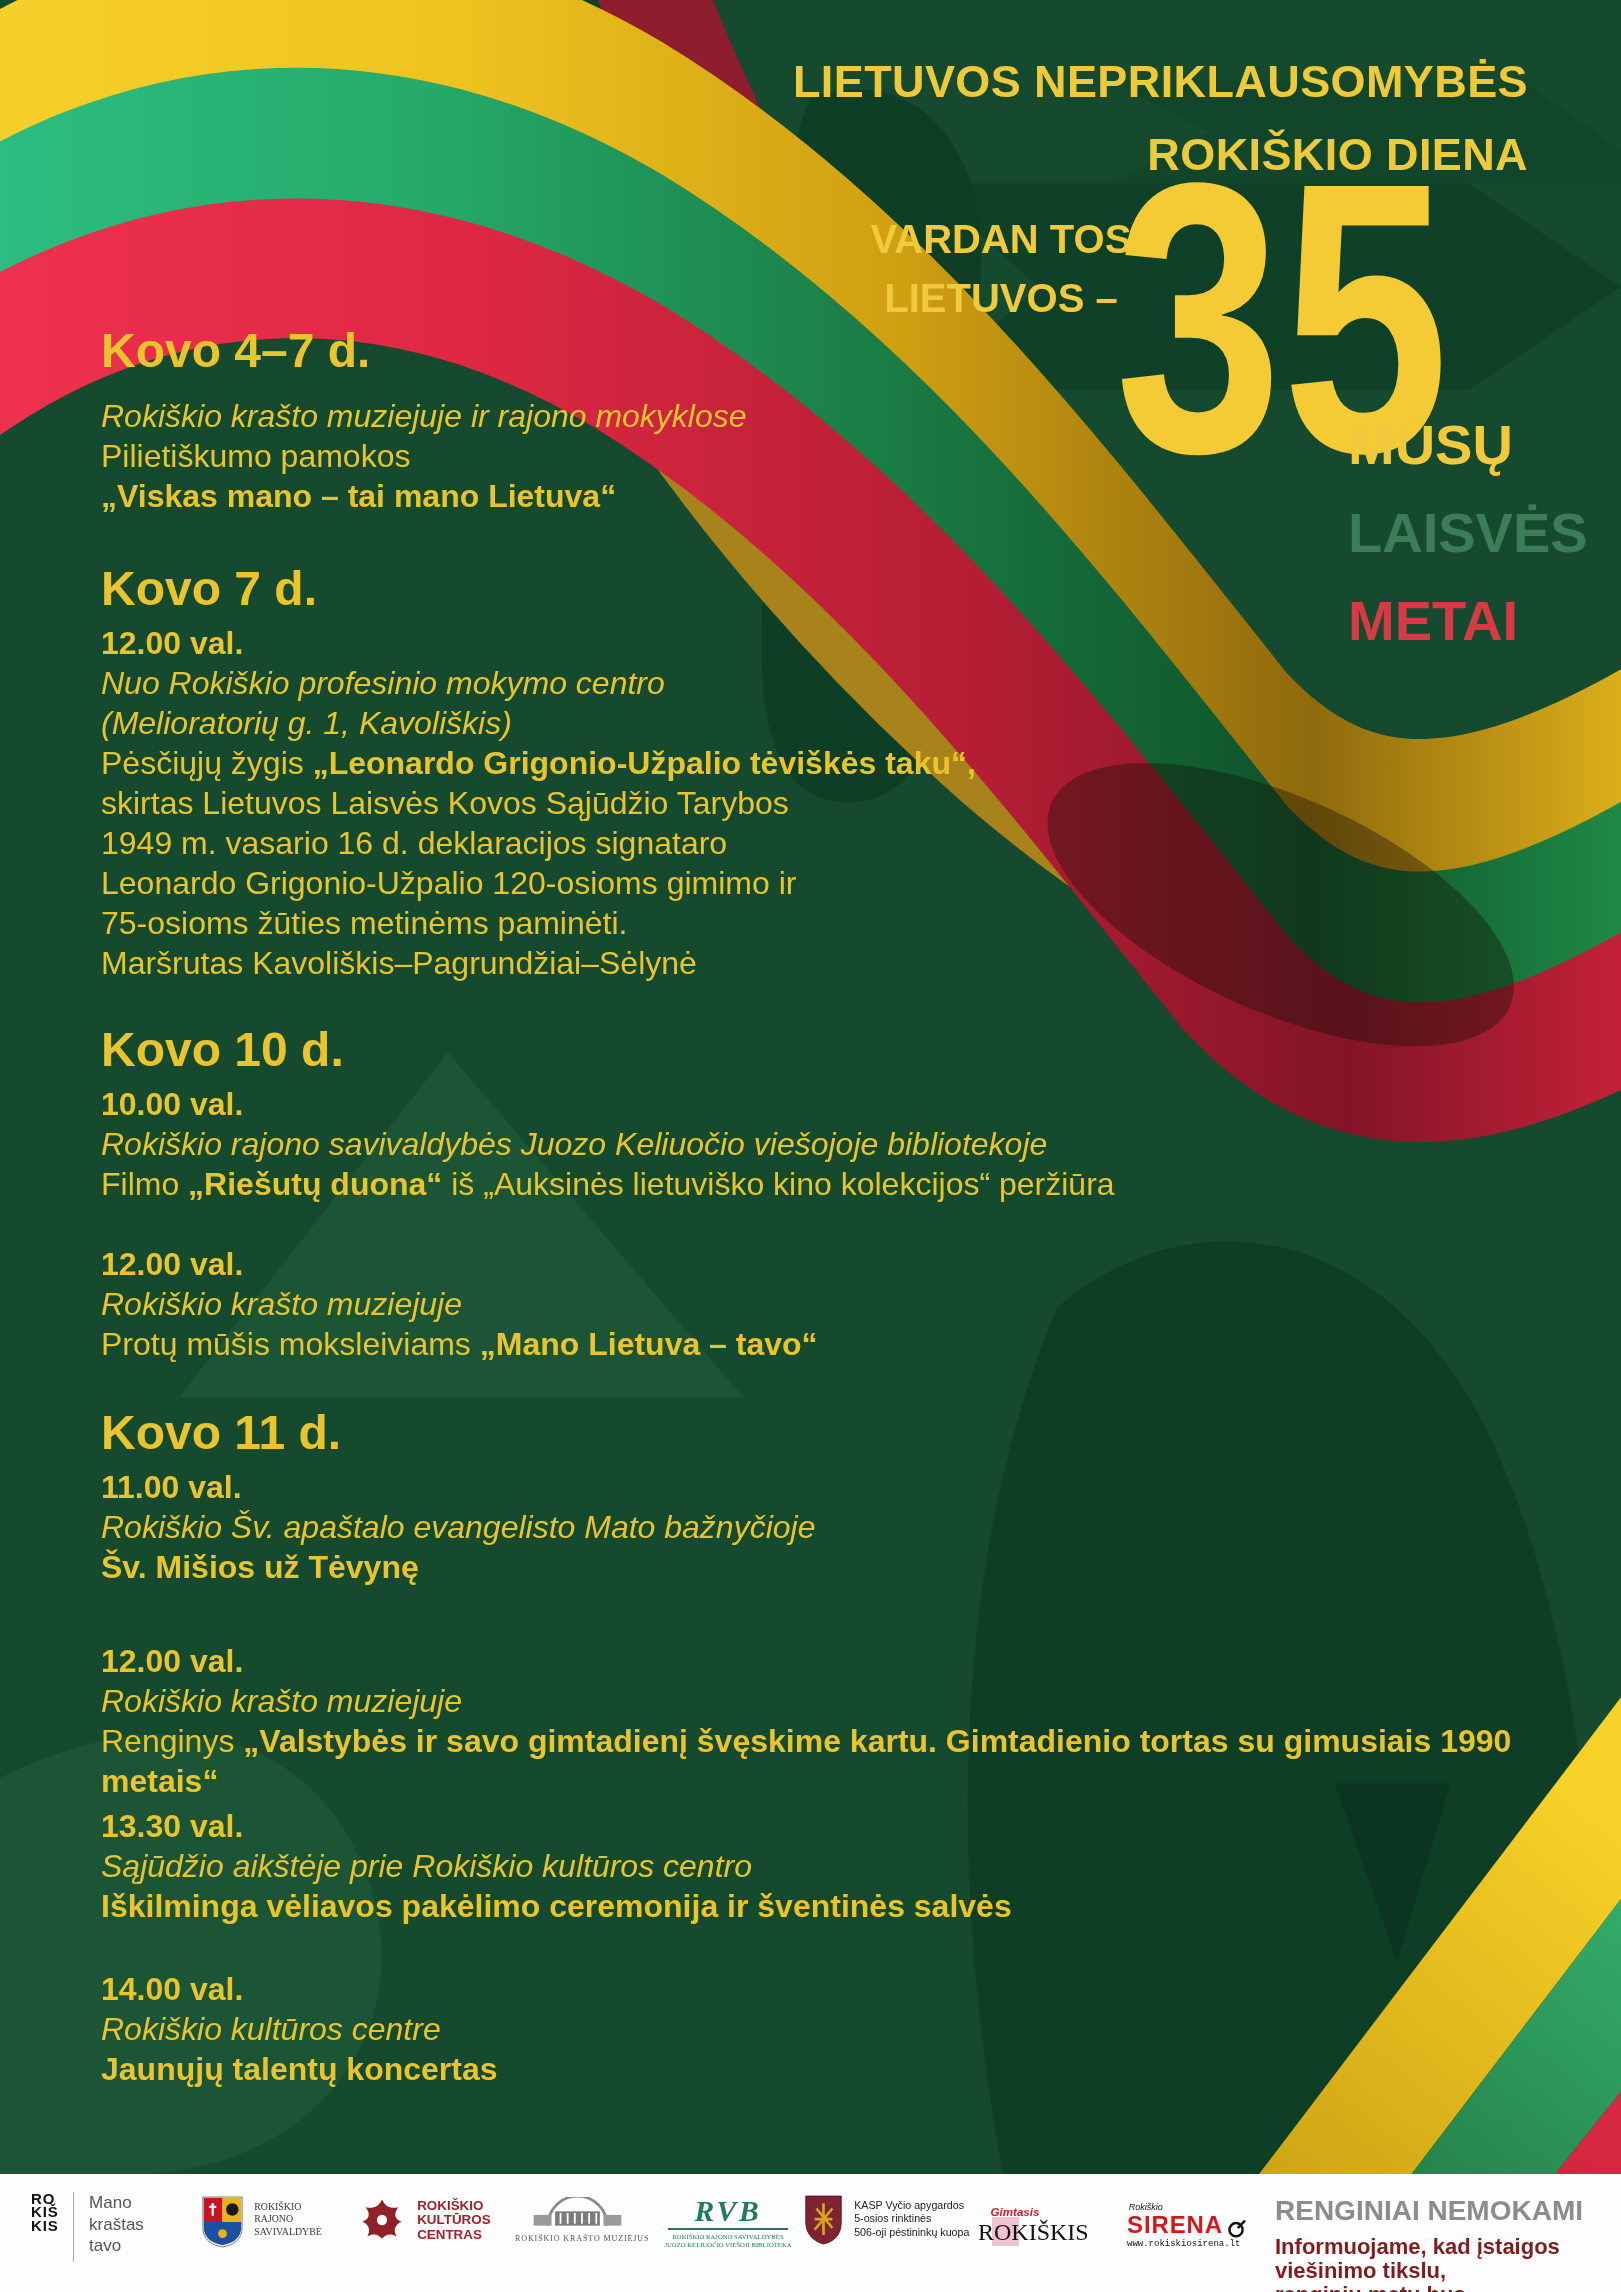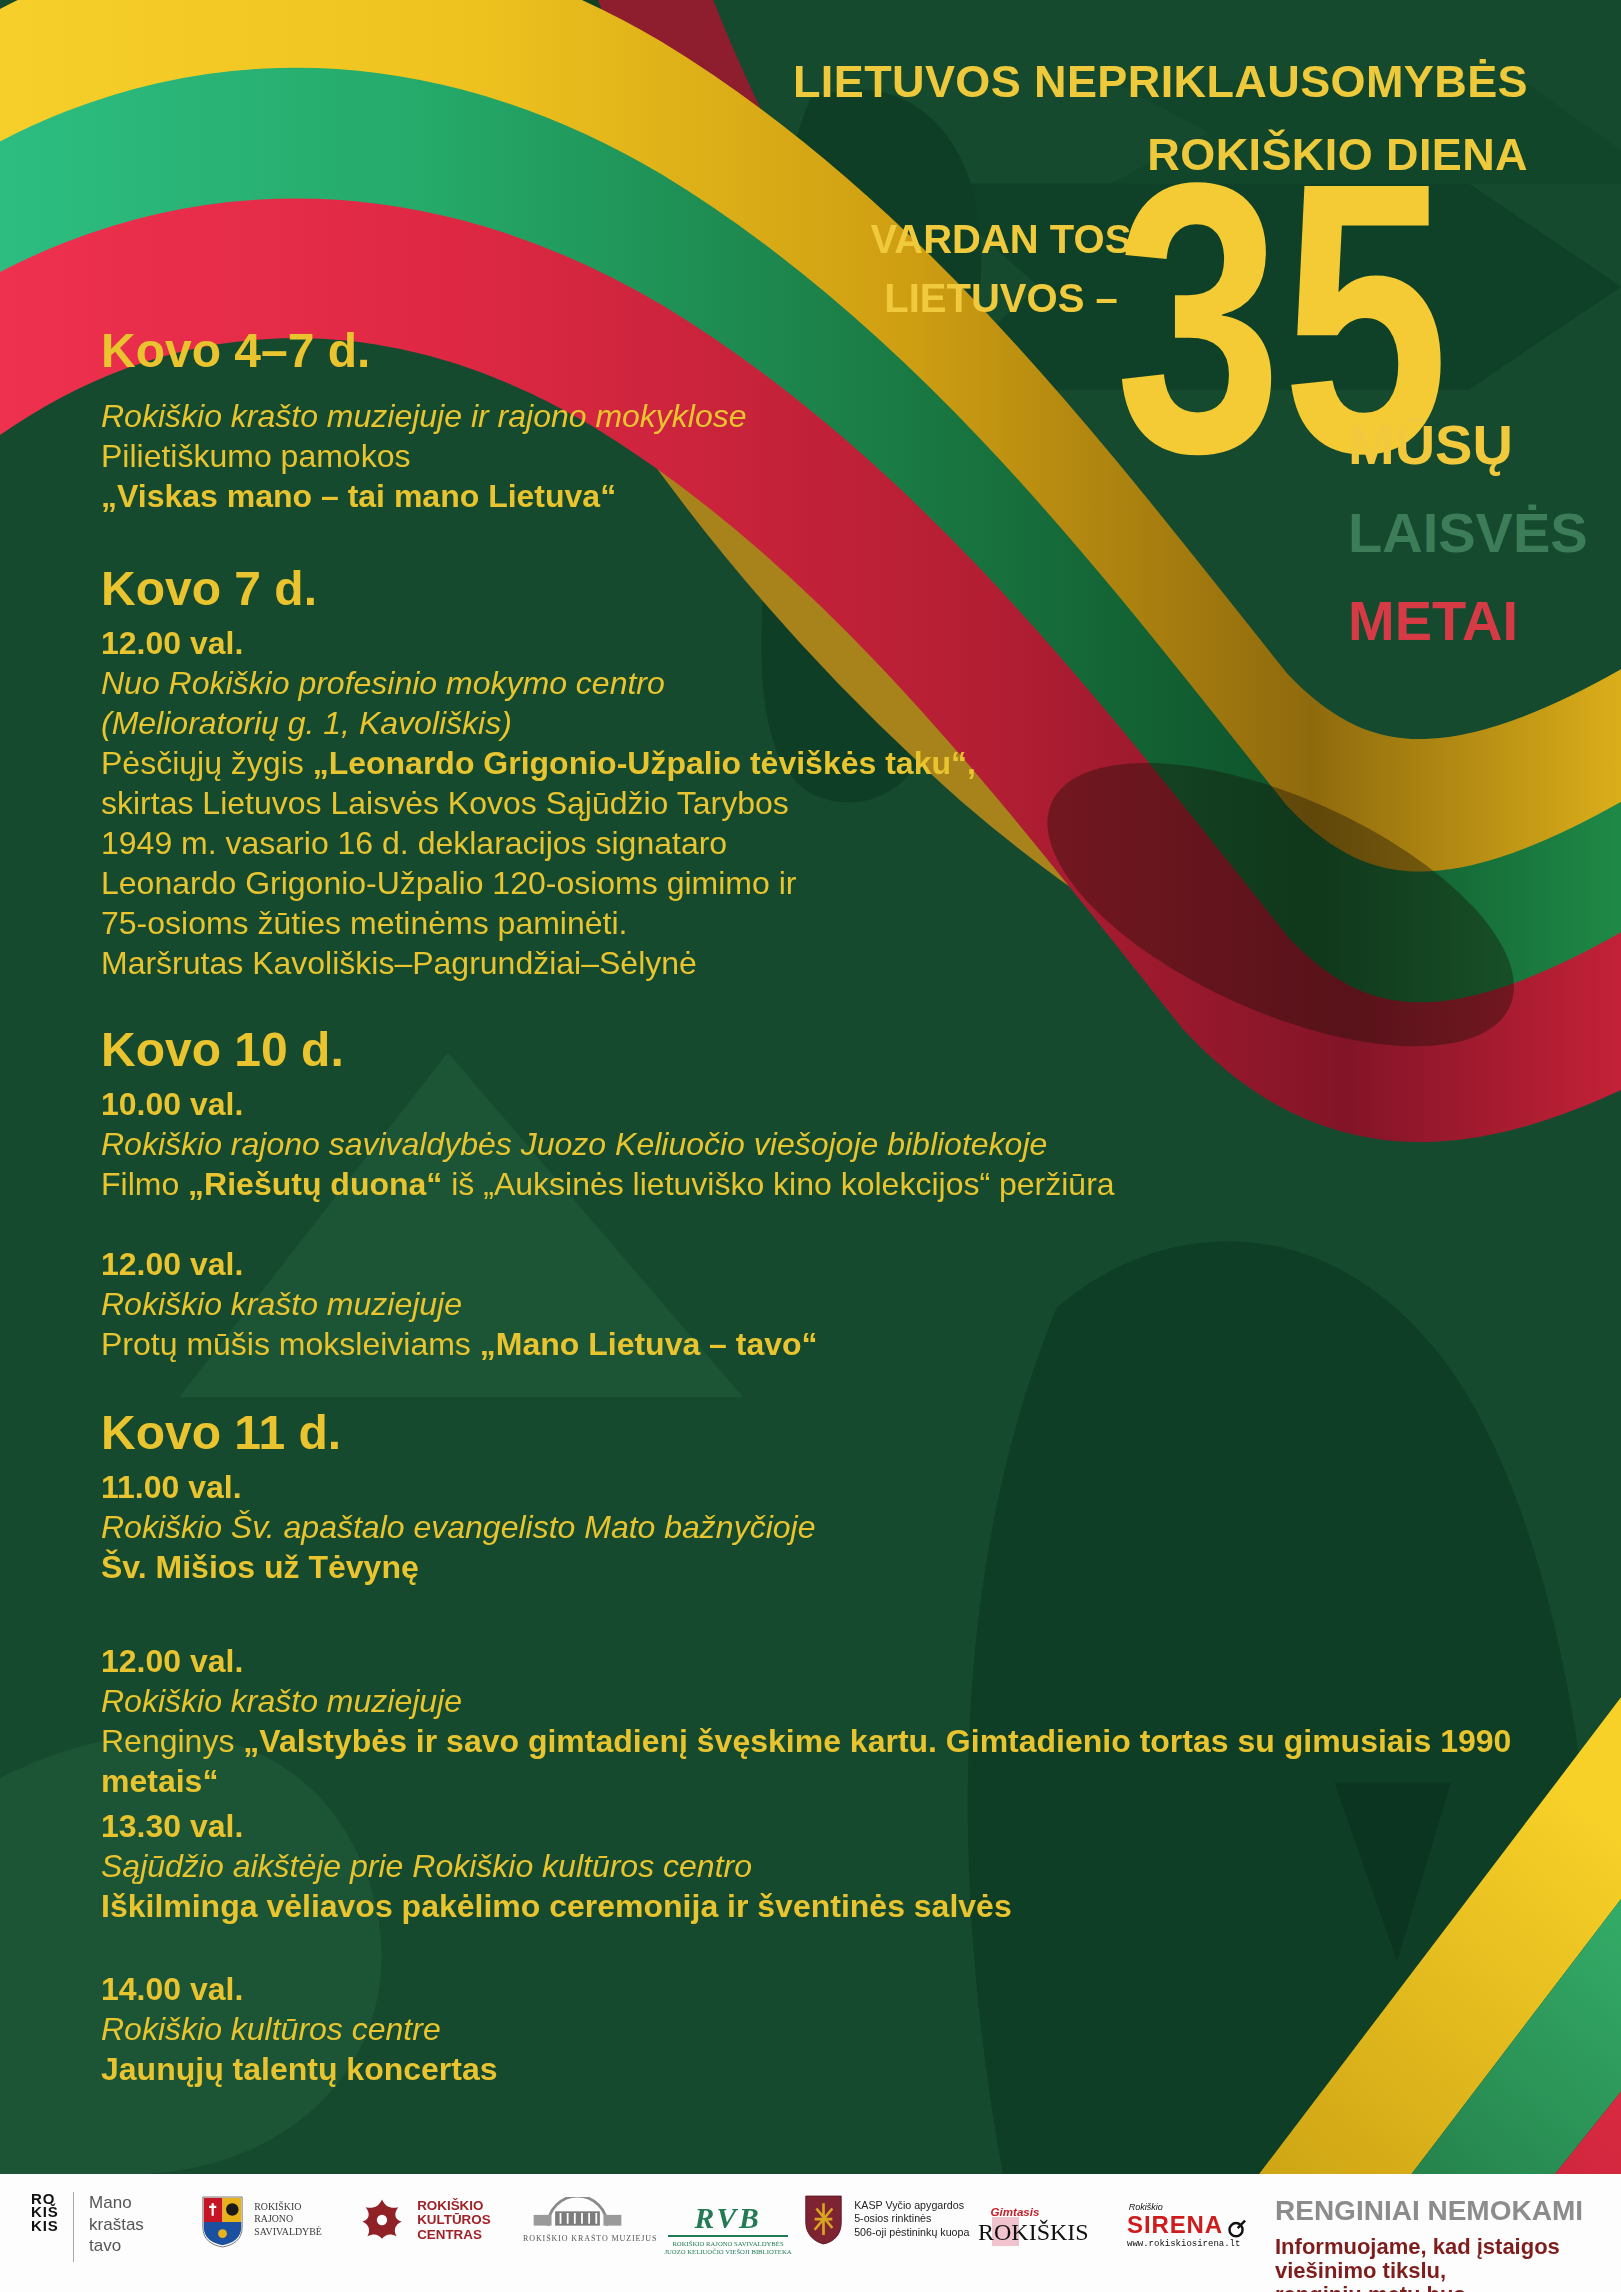--- a/index.html
+++ b/index.html
@@ -36,21 +36,21 @@
             letter-spacing:0.9px;color:#111;vertical-align:top;}
   .rk-div{display:inline-block;width:0;height:70px;border-left:1.8px solid #aaa;
           margin:0 10.7px;vertical-align:top;}
   .rk-tag{display:inline-block;font-size:17px;line-height:21.5px;color:#555;vertical-align:top;}
   .crest-txt{display:inline-block;font-family:"Liberation Serif","DejaVu Serif",serif;
              font-size:9.9px;line-height:12.5px;color:#3a3a3a;vertical-align:top;margin-left:7.2px;padding-top:5.4px;}
   .kc-txt{display:inline-block;font-size:13.4px;line-height:14.3px;font-weight:bold;
           color:#9e2227;vertical-align:top;margin-left:7.2px;padding-top:3.6px;}
   .muz{width:125px;text-align:center;}
   .muz-lbl{font-family:"Liberation Serif","DejaVu Serif",serif;font-size:8px;
-           letter-spacing:0.9px;color:#555;white-space:nowrap;margin-left:8px;}
+           letter-spacing:0.9px;color:#555;white-space:nowrap;}
   .rvb{width:134px;text-align:center;color:#237a55;}
   .rvb-logo{font-family:"Liberation Serif","DejaVu Serif",serif;font-style:italic;
             font-weight:bold;font-size:29.6px;line-height:30px;letter-spacing:2.7px;}
   .rvb-rule{height:1.8px;background:#237a55;margin:1.8px 7.2px 3.6px 7.2px;}
   .rvb-ln{font-family:"Liberation Serif","DejaVu Serif",serif;font-size:6.7px;line-height:8px;white-space:nowrap;}
   .kasp-txt{display:inline-block;font-size:10.7px;line-height:13.4px;color:#222;
             vertical-align:top;margin-left:7.2px;padding-top:5.4px;}
   .gim{position:relative;width:125px;height:39px;}
   .gim-pink{position:absolute;left:14.3px;top:5.4px;width:27px;height:29px;background:#f0c3cf;}
   .gim-name{position:absolute;left:0;top:7.2px;font-family:"Liberation Serif","DejaVu Serif",serif;
@@ -271,21 +271,21 @@
       <svg width="99" height="34" viewBox="0 0 110 38">
         <path d="M22 32 A 33 33 0 0 1 88 32" fill="none" stroke="#8a8a8a" stroke-width="3"></path>
         <rect x="6" y="20" width="20" height="12" fill="#9a9a9a"></rect>
         <rect x="84" y="20" width="20" height="12" fill="#9a9a9a"></rect>
         <rect x="30" y="16" width="50" height="16" fill="#7c7c7c"></rect>
         <path d="M36 18 v12 M44 18 v12 M52 18 v12 M60 18 v12 M68 18 v12 M76 18 v12" stroke="#fff" stroke-width="2"></path>
       </svg>
       <div class="muz-lbl">ROKIŠKIO KRAŠTO MUZIEJUS</div>
     </div>
 
-    <div class="fitem rvb" style="left:661px;top:29px">
+    <div class="fitem rvb" style="left:661px;top:22px">
       <div class="rvb-logo">RVB</div>
       <div class="rvb-rule"></div>
       <div class="rvb-ln">ROKIŠKIO RAJONO SAVIVALDYBĖS</div>
       <div class="rvb-ln">JUOZO KELIUOČIO VIEŠOJI BIBLIOTEKA</div>
     </div>
 
     <div class="fitem" style="left:804px;top:19.7px">
       <svg width="39" height="52" viewBox="0 0 44 58" style="vertical-align:top">
         <path d="M2 2 h40 v30 c0 14 -9 22 -20 24 C13 54 2 46 2 32 Z" fill="#7d2332" stroke="#5a1622"></path>
         <path d="M12 40 L32 16 M14 16 L32 38 M22 10 v36 M12 28 h20" stroke="#d9a520" stroke-width="3" fill="none"></path>

